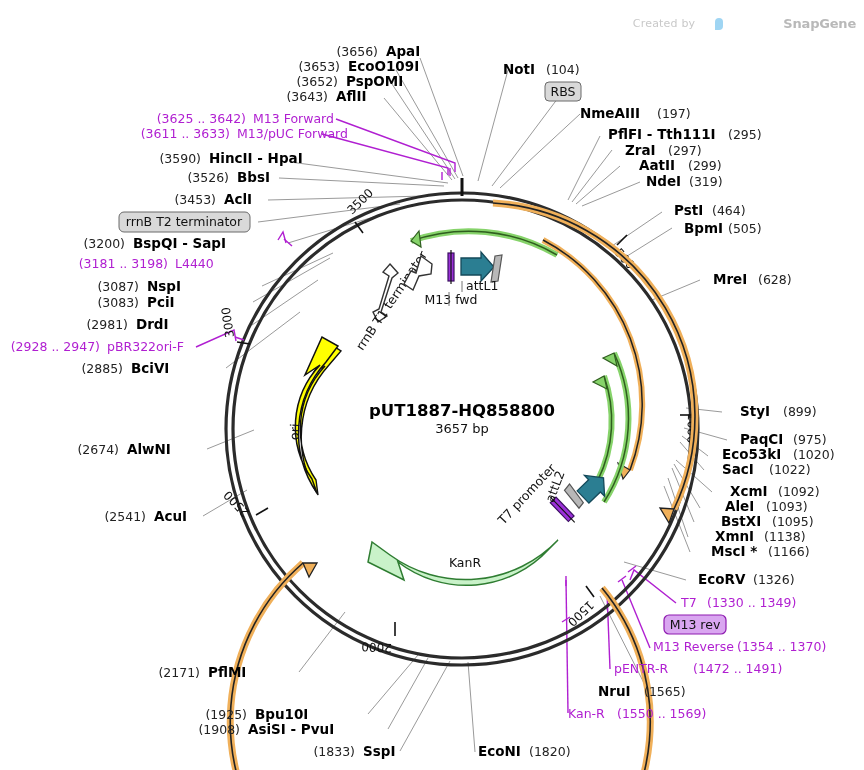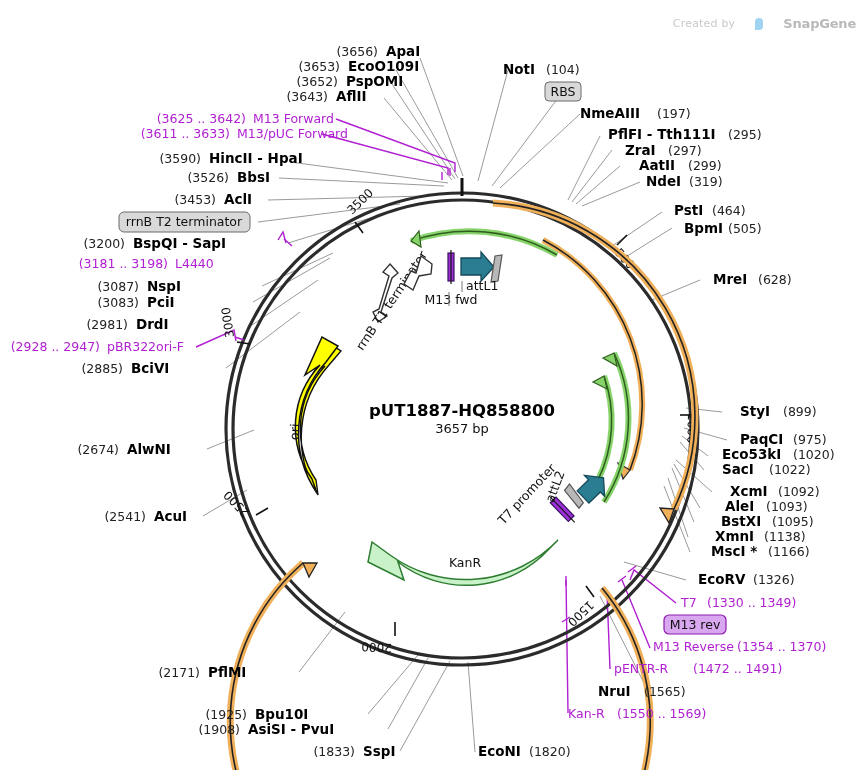--- a/index.html
+++ b/index.html
@@ -40,20 +40,21 @@
     white-space: nowrap;
     display: flex;
     align-items: center;
     gap: 20px;
   }
   .watermark .brand {
     color: #b9b9b9;
     font-size: 13px;
     font-weight: 600;
     letter-spacing: -0.2px;
+    margin-left: 40px;
   }
   .wm-leaf {
     display: inline-block;
     width: 8px;
     height: 12px;
     background: #9fd5f3;
     border-radius: 4px 4px 4px 0;
   }
   
   .enz-name { font-family: "DejaVu Sans", "Liberation Sans", sans-serif; font-size: 13.5px; font-weight: bold; fill: #000; }

